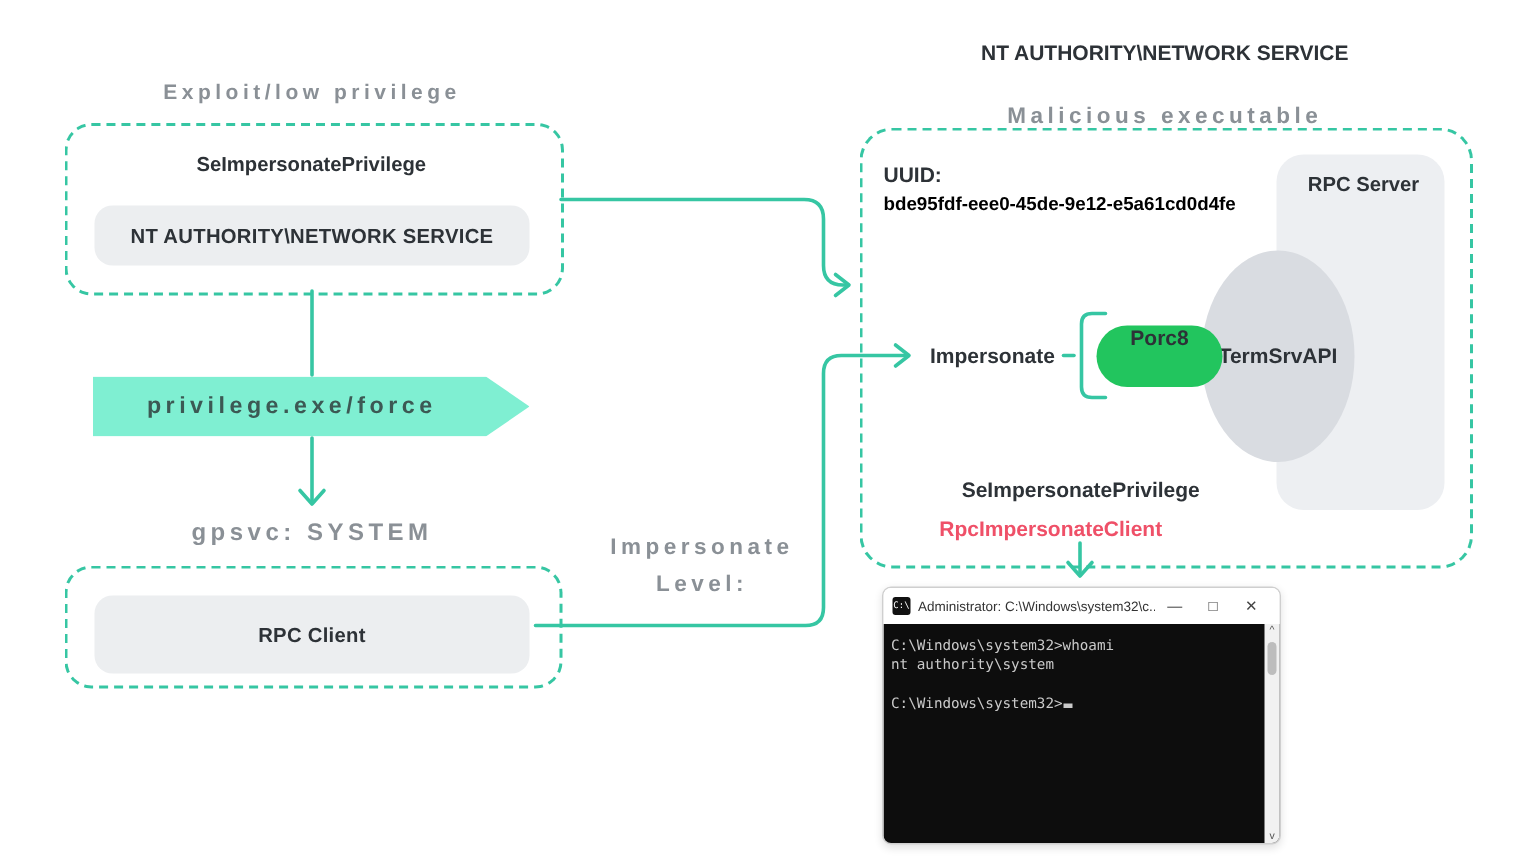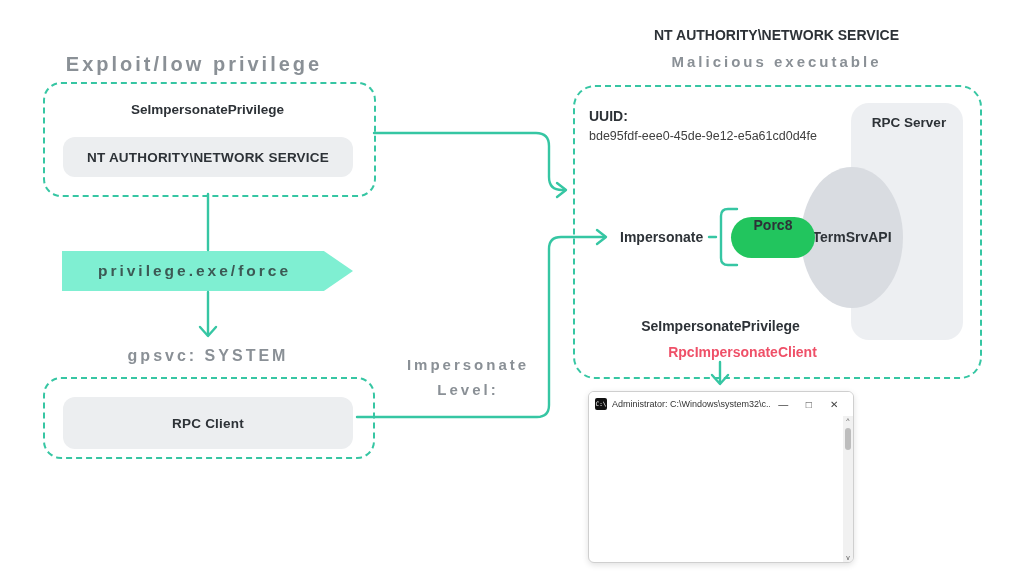--- a/index.html
+++ b/index.html
@@ -13,21 +13,21 @@
     position:absolute;border:2px dashed #36c6a3;border-radius:18px;background:transparent;
   }
   .pill{
     position:absolute;background:#eceef0;border-radius:12px;
     display:flex;align-items:center;justify-content:center;
     font-weight:700;font-size:13.5px;color:#2d3237;letter-spacing:.2px;
   }
   .gray-title{color:#8a9096;font-weight:700;letter-spacing:3px;}
   .dark-label{color:#2d3237;font-weight:700;}
   .red-label{color:#ef5068;font-weight:700;}
-  .uuid-val{color:#404040;font-weight:400;}
+  .uuid-val{color:#000000;font-weight:700;}
   #gpupdate-banner{
     position:absolute;left:62px;top:251px;width:291px;height:40px;background:#7fefd2;
     clip-path:polygon(0 0,90% 0,100% 50%,90% 100%,0 100%);
     display:flex;align-items:center;justify-content:center;
     font-weight:700;font-size:15.5px;letter-spacing:3px;color:#3c5954;
     padding-right:26px;box-sizing:border-box;
   }
   .shape{position:absolute;}
   #rpc-server-panel{left:851px;top:103px;width:112px;height:237px;background:#edeff2;border-radius:18px;}
   #interface-ellipse{left:801px;top:167px;width:102px;height:141px;background:#d9dce1;border-radius:50%;}
@@ -63,21 +63,21 @@
     font-size:7px;color:#555;padding:1px 0;box-sizing:border-box;
   }
   #scroll-thumb{width:6px;height:22px;background:#bdbdbd;border-radius:3px;position:absolute;top:12px;left:2px;}
   svg.overlay{position:absolute;left:0;top:0;z-index:10;pointer-events:none;}
 </style>
 </head>
 <body>
 
 <div id="canvas">
 
-  <div class="abs center gray-title" style="left:28px;top:53px;width:332px;font-size:20px;">Exploit/low privilege</div>
+  <div class="abs center gray-title" style="left:42px;top:53px;width:332px;font-size:14px;">Exploit/low privilege</div>
 
   <div class="dashed-box" style="left:43px;top:82px;width:329px;height:111px;"></div>
 
   <div class="abs center dark-label" style="left:43px;top:102px;width:329px;font-size:13.5px;">SeImpersonatePrivilege</div>
 
   <div class="pill" style="left:63px;top:137px;width:290px;height:40px;">NT AUTHORITY\NETWORK SERVICE</div>
 
   <div id="gpupdate-banner">privilege.exe/force</div>
 
   <div class="abs center gray-title" style="left:43px;top:347px;width:330px;font-size:16px;">gpsvc: SYSTEM</div>
@@ -86,47 +86,53 @@
 
   <div class="pill" style="left:63px;top:397px;width:290px;height:52px;">RPC Client</div>
 
   <div class="abs center gray-title" style="left:388px;top:352px;width:160px;font-size:15px;line-height:25px;">
     <div>Impersonate</div>
     <div>Level:</div>
   </div>
 
   <div class="abs center dark-label" style="left:573px;top:27px;width:407px;font-size:14px;">NT AUTHORITY\NETWORK SERVICE</div>
 
-  <div class="abs center gray-title" style="left:573px;top:53px;width:407px;font-size:15px;">Malicious executable</div>
+  <div class="abs center gray-title" style="left:573px;top:69px;width:407px;font-size:15px;">Malicious executable</div>
 
   <div class="dashed-box" style="left:573px;top:85px;width:405px;height:290px;border-radius:22px;"></div>
 
   <div class="shape" id="rpc-server-panel"></div>
   <div class="abs center dark-label" style="left:851px;top:115px;width:116px;font-size:13.5px;">RPC Server</div>
   <div class="shape" id="interface-ellipse"></div>
   <div class="abs center dark-label" style="left:801px;top:229px;width:102px;font-size:14px;">TermSrvAPI</div>
   <div class="shape" id="porc8-capsule">
     <span>Porc8</span>
   </div>
 
   <div class="abs dark-label" style="left:589px;top:108px;font-size:14px;">UUID:</div>
   <div class="abs uuid-val" style="left:589px;top:129px;font-size:12.5px;">bde95fdf-eee0-45de-9e12-e5a61cd0d4fe</div>
 
   <div class="abs dark-label" style="left:620px;top:229px;font-size:14px;">Impersonate</div>
 
   <div class="abs center dark-label" style="left:573px;top:318px;width:295px;font-size:14px;">SeImpersonatePrivilege</div>
-  <div class="abs center red-label" style="left:595px;top:344px;width:295px;font-size:14px;">RpcImpersonateClient</div>
+  <div class="abs center red-label" style="left:553px;top:344px;width:295px;font-size:14px;">RpcImpersonateClient</div>
 
   <div id="cmd-window">
     <div id="cmd-titlebar">
       <div id="cmd-icon">C:\</div>
       <div id="cmd-title">Administrator: C:\Windows\system32\c...</div>
       <div class="win-btn">—</div>
       <div class="win-btn">□</div>
       <div class="win-btn">✕</div>
+    </div>
+    <div id="cmd-console">
+      <div class="console-line">C:\Windows\system32&gt;whoami</div>
+      <div class="console-line">nt authority\system</div>
+      <div class="console-line"></div>
+      <div class="console-line"><span>C:\Windows\system32&gt;</span><span id="cmd-cursor"></span></div>
     </div>
     <div id="cmd-scrollbar">
       <div>^</div>
       <div id="scroll-thumb"></div>
       <div>v</div>
     </div>
   </div>
 
   <svg class="overlay" width="1024" height="576" viewBox="0 0 1024 576">
     <g stroke="#36c6a3" stroke-width="2.4" fill="none" stroke-linecap="round" stroke-linejoin="round">

